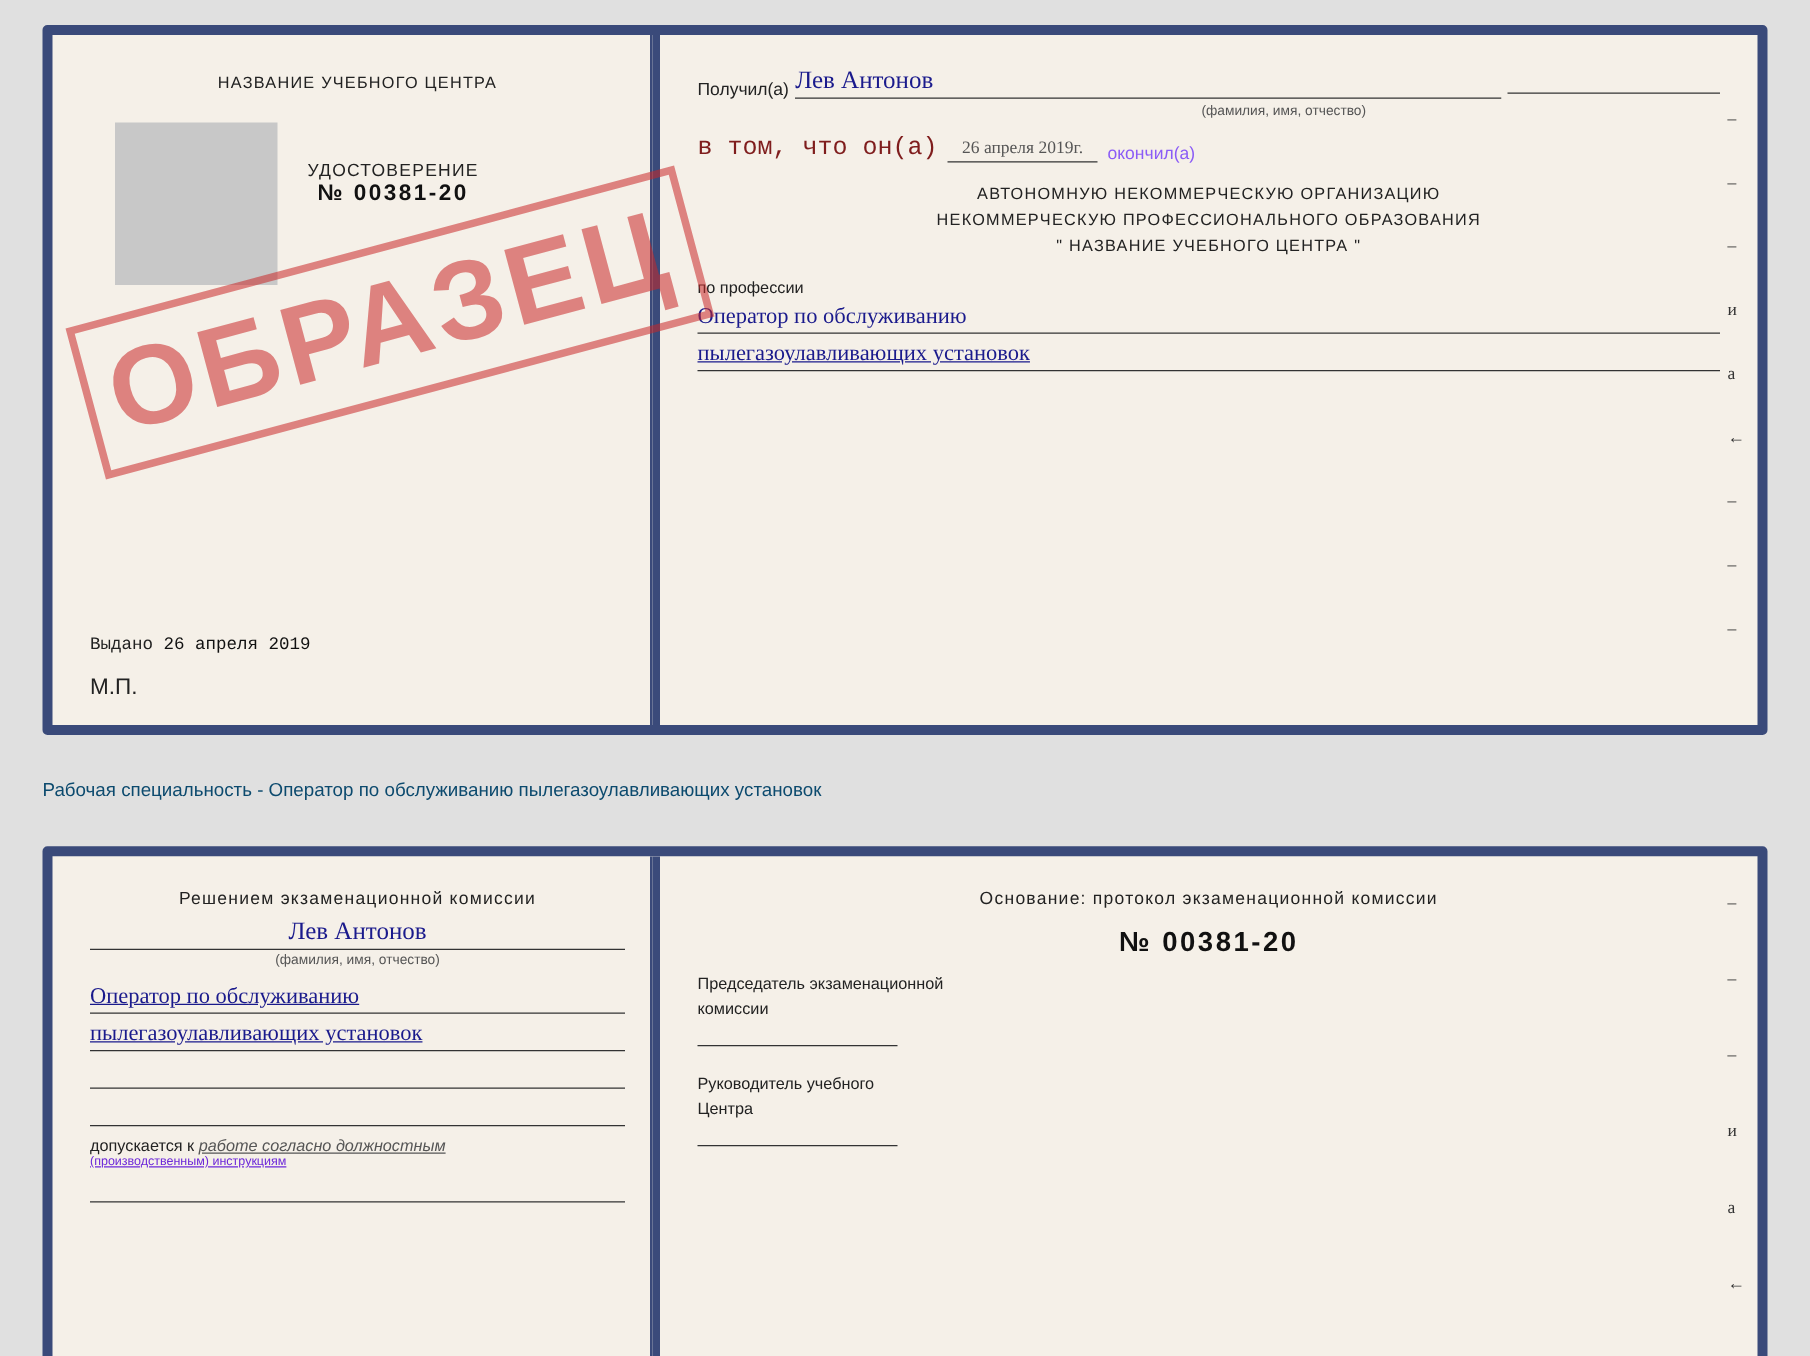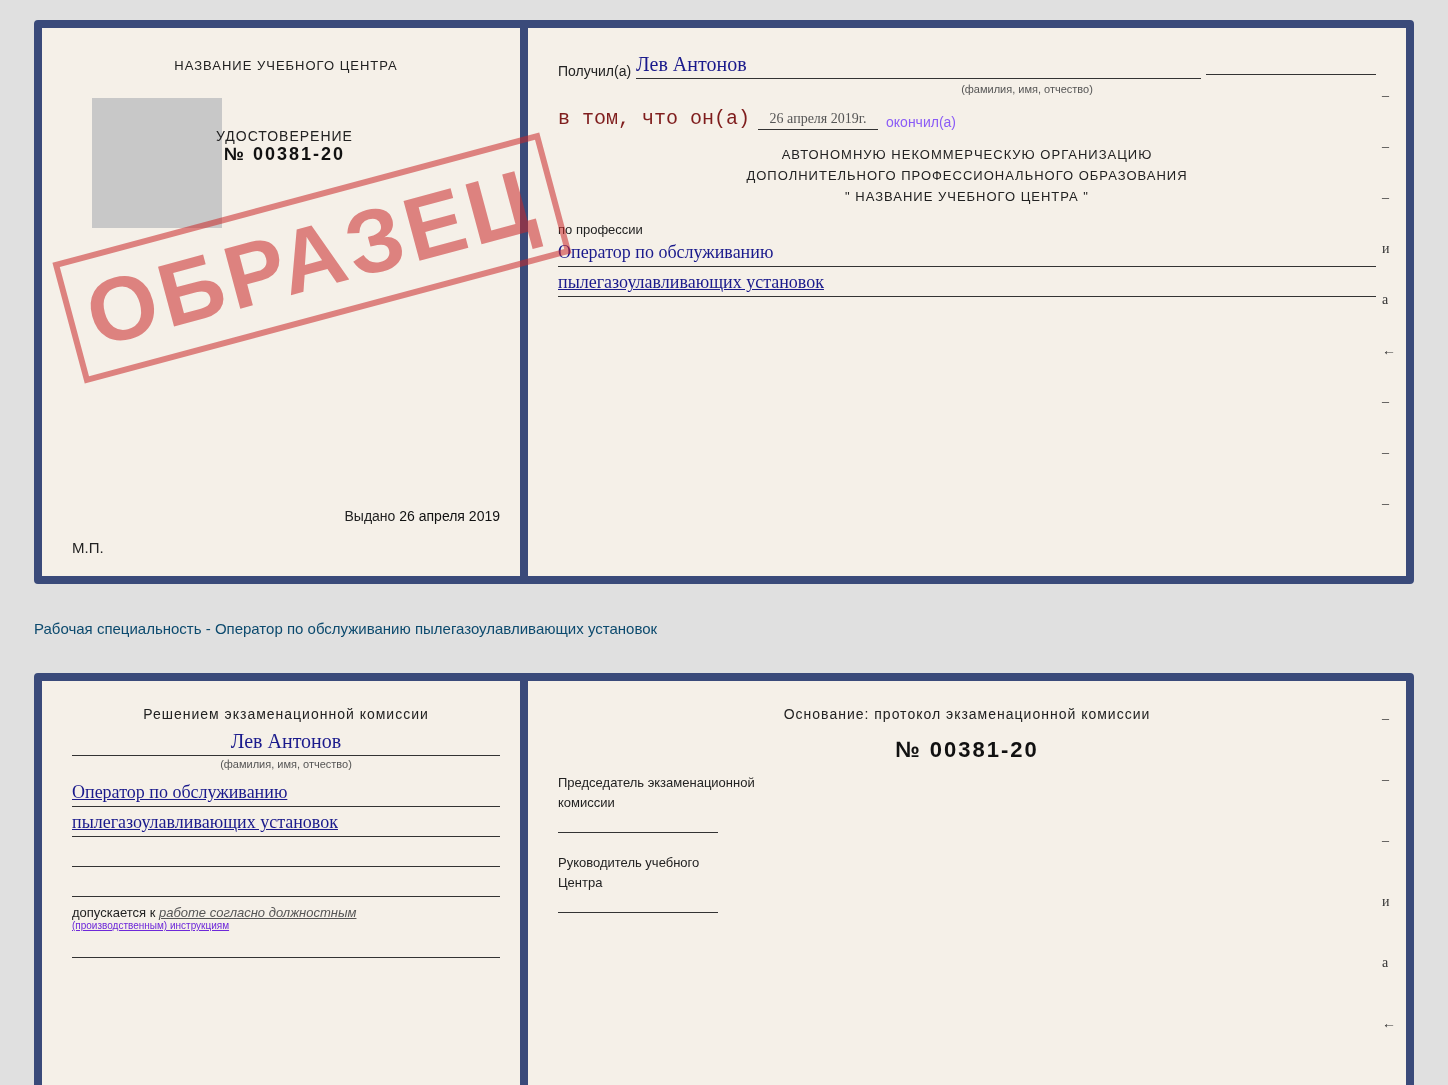--- a/index.html
+++ b/index.html
@@ -116,32 +116,31 @@
       white-space: nowrap;
       border: 6px solid rgba(200, 40, 40, 0.55);
       padding: 5px 15px;
       letter-spacing: 4px;
     }
 
     .vydano-line {
       margin-top: 200px;
       font-size: 14px;
       color: #222;
-      font-family: Liberation Sans, sans-serif;
-      text-align: right;
+      font-family: Liberation Mono, monospace;
     }
 
     .vydano-date {
       font-size: 14px;
       color: #111;
     }
 
     .mp-line {
       margin-top: 15px;
-      font-size: 15px;
+      font-size: 18px;
       color: #222;
       font-family: Arial, sans-serif;
     }
 
     
     .poluchil-row {
       display: flex;
       align-items: flex-end;
       gap: 5px;
       margin-bottom: 4px;
@@ -463,21 +462,21 @@
 
   <div class="document-card top-doc">
 
     <div class="left-panel">
       <div class="edu-center-title">НАЗВАНИЕ УЧЕБНОГО ЦЕНТРА</div>
 
       <div class="stamp-area-wrapper">
 
         <div class="gray-rect"></div>
 
-        <div style="position:absolute; left:144px; top:40px; text-align:center;">
+        <div style="position:absolute; left:174px; top:40px; text-align:center;">
           <div class="udostoverenie-label">УДОСТОВЕРЕНИЕ</div>
           <div class="udost-number">№ 00381-20</div>
         </div>
 
         <div class="obrazec-stamp">
           <div class="obrazec-text">ОБРАЗЕЦ</div>
         </div>
       </div>
 
       <div class="vydano-line">
@@ -499,21 +498,21 @@
       <div class="fio-label">(фамилия, имя, отчество)</div>
 
       <div class="vtom-row">
         <span class="vtom-label">в том, что он(а)</span>
         <span class="handwritten-date">26 апреля 2019г.</span>
         <span class="okonchil-label">окончил(а)</span>
       </div>
 
       <div class="org-block">
         <div class="org-text">АВТОНОМНУЮ НЕКОММЕРЧЕСКУЮ ОРГАНИЗАЦИЮ</div>
-        <div class="org-text">ДОПОЛНИТЕЛЬНОГО ПРОФЕССИОНАЛЬНОГО ОБРАЗОВАНИЯ</div>
+        <div class="org-text">НЕКОММЕРЧЕСКУЮ ПРОФЕССИОНАЛЬНОГО ОБРАЗОВАНИЯ</div>
         <div class="org-text">
           <span>"</span>&nbsp;<span class="quote-name">НАЗВАНИЕ УЧЕБНОГО ЦЕНТРА</span>&nbsp;<span>"</span>
         </div>
       </div>
 
       <div class="po-professii-label">по профессии</div>
       <span class="profession-line1">Оператор по обслуживанию</span>
       <span class="profession-line2">пылегазоулавливающих установок</span>
 
       <div class="right-side-dashes">

